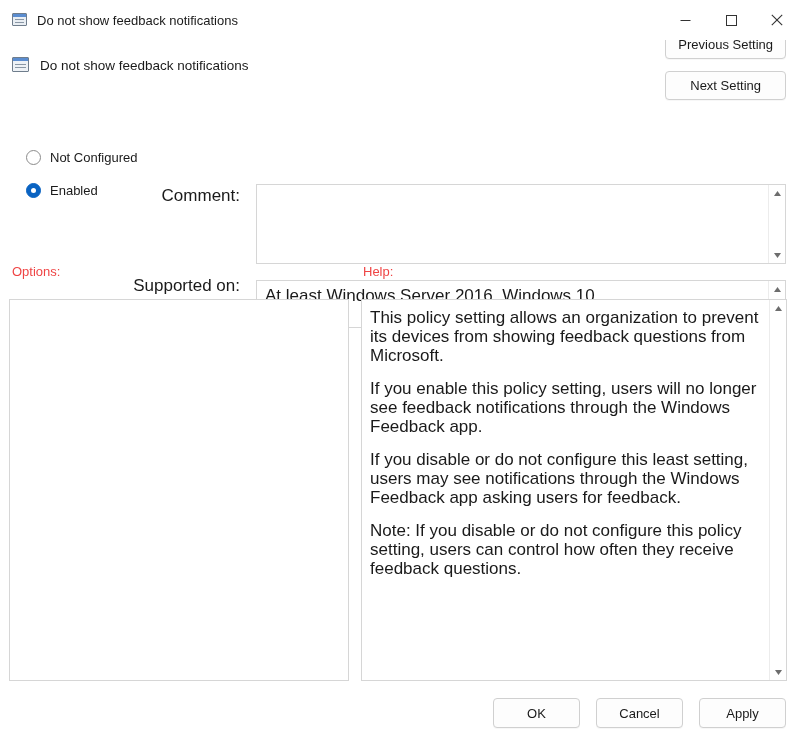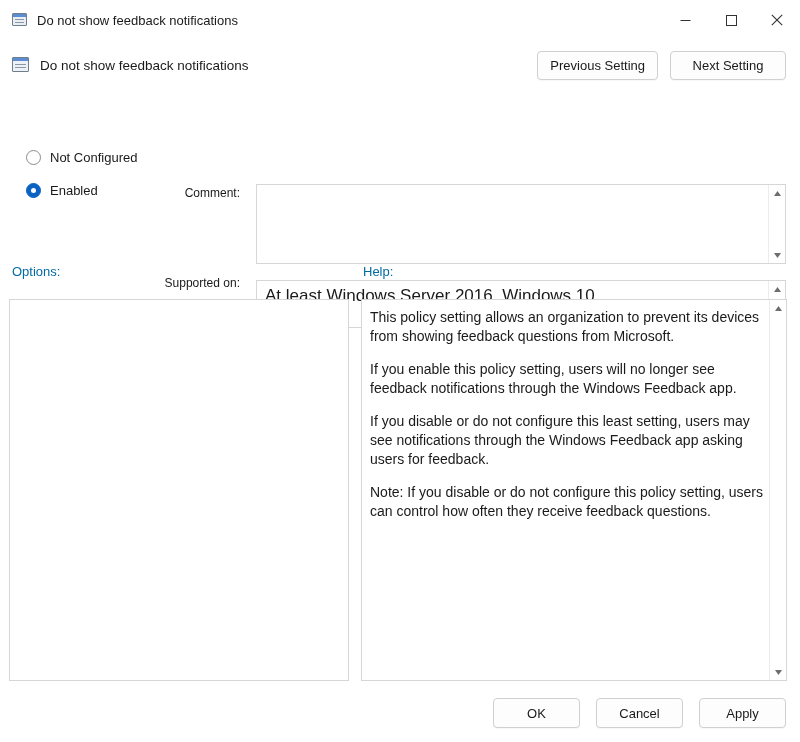--- a/index.html
+++ b/index.html
@@ -121,20 +121,21 @@
   }
   .header-title {
     font-size: 13.5px;
     color: #1a1a1a;
     white-space: nowrap;
   }
   .header-buttons {
     margin-left: auto;
     display: flex;
     gap: 12px;
+    flex-direction: column;
   }
 
   button.wbtn {
     font-family: "Liberation Sans", sans-serif;
     font-size: 13px;
     color: #1a1a1a;
     background: #fdfdfd;
     border: 1px solid #d0d0d0;
     border-radius: 4px;
     padding: 0 12px;
@@ -183,21 +184,21 @@
     position: absolute;
     left: 4px; top: 4px;
     width: 5px; height: 5px;
     border-radius: 50%;
     background: #fff;
   }
   .radio-label { font-size: 13px; }
 
   .field-label {
     position: absolute;
-    font-size: 12px;
+    font-size: 17px;
     color: #1a1a1a;
     text-align: right;
   }
   #comment-label { left: 130px; top: 102px; width: 110px; }
   #supported-label { left: 112px; top: 192px; width: 128px; }
 
   .textbox {
     position: absolute;
     border: 1px solid #d6d6d6;
     background: #ffffff;
@@ -235,38 +236,38 @@
     justify-content: center;
     color: #6d6d6d;
     font-size: 8px;
     line-height: 1;
   }
 
   
   .section-label {
     position: absolute;
     font-size: 13px;
-    color: #0369a1;
+    color: #ef4444;
   }
   #options-label { left: 12px; top: 264px; }
   #help-label { left: 363px; top: 264px; }
 
   
   .pane {
     position: absolute;
     border: 1px solid #d6d6d6;
     background: #ffffff;
     box-sizing: border-box;
   }
   #options-pane { left: 9px; top: 299px; width: 340px; height: 382px; }
   #help-pane { left: 361px; top: 299px; width: 426px; height: 382px; }
 
   .help-text {
     padding: 8px 12px 8px 8px;
-    font-size: 14px;
+    font-size: 17px;
     line-height: 19px;
     color: #1a1a1a;
     height: 100%;
     box-sizing: border-box;
     overflow: hidden;
   }
   .help-text p { margin: 0 0 14px 0; }
   .help-text p:last-child { margin-bottom: 0; }
 
   

